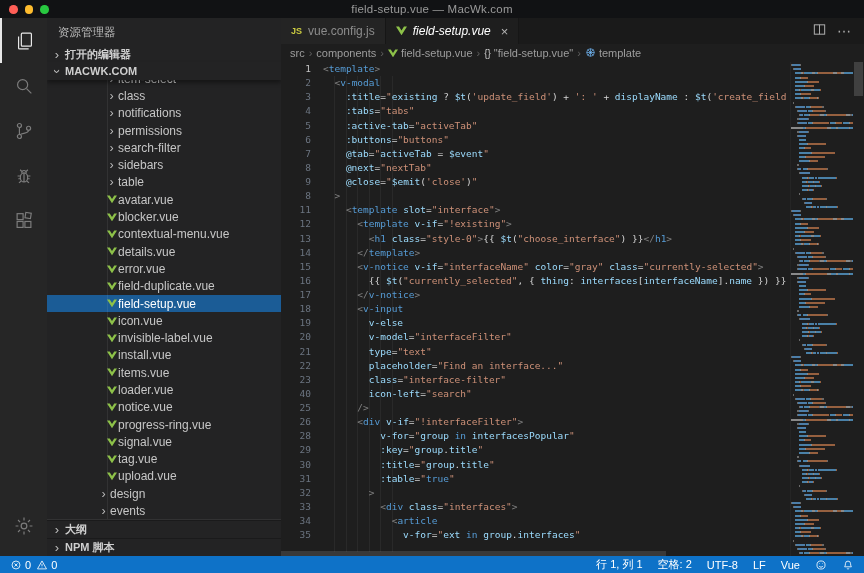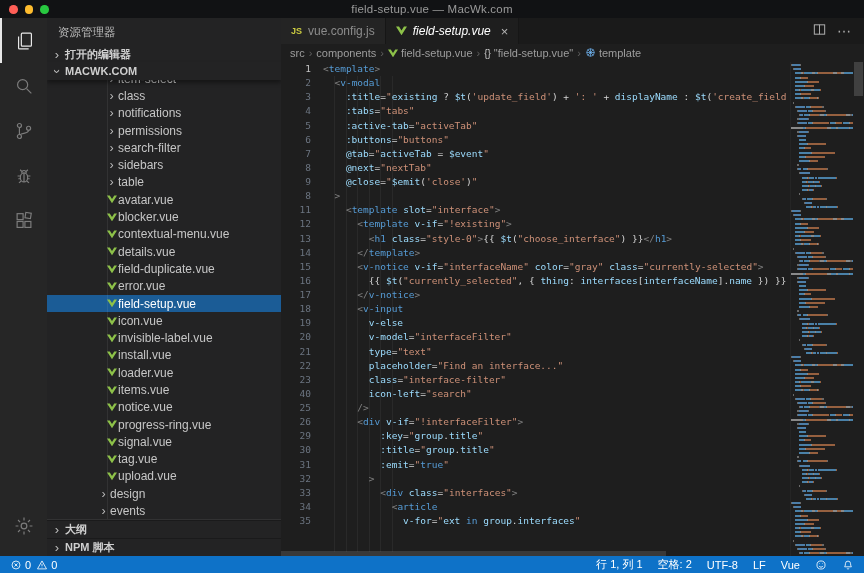--- a/index.html
+++ b/index.html
@@ -211,30 +211,30 @@
               </svg>
             </span>
             <span>details.vue</span>
           </div>
           <div class="trow" style="padding-left: 58px;">
             <span class="vico">
               <svg viewBox="0 0 12 10">
                 <path fill="#8dc149" fill-rule="evenodd" d="M0 .4h12L6 9.9 0 .4zm3.3 0L6 4.8 8.7.4H3.3z"></path>
               </svg>
             </span>
+            <span>error.vue</span>
+          </div>
+          <div class="trow" style="padding-left: 58px;">
+            <span class="vico">
+              <svg viewBox="0 0 12 10">
+                <path fill="#8dc149" fill-rule="evenodd" d="M0 .4h12L6 9.9 0 .4zm3.3 0L6 4.8 8.7.4H3.3z"></path>
+              </svg>
+            </span>
             <span>field-duplicate.vue</span>
           </div>
-          <div class="trow" style="padding-left: 58px;">
-            <span class="vico">
-              <svg viewBox="0 0 12 10">
-                <path fill="#8dc149" fill-rule="evenodd" d="M0 .4h12L6 9.9 0 .4zm3.3 0L6 4.8 8.7.4H3.3z"></path>
-              </svg>
-            </span>
-            <span>error.vue</span>
-          </div>
           <div class="trow sel" style="padding-left: 58px;">
             <span class="vico">
               <svg viewBox="0 0 12 10">
                 <path fill="#8dc149" fill-rule="evenodd" d="M0 .4h12L6 9.9 0 .4zm3.3 0L6 4.8 8.7.4H3.3z"></path>
               </svg>
             </span>
             <span>field-setup.vue</span>
           </div>
           <div class="trow" style="padding-left: 58px;">
             <span class="vico">
@@ -259,29 +259,29 @@
               </svg>
             </span>
             <span>install.vue</span>
           </div>
           <div class="trow" style="padding-left: 58px;">
             <span class="vico">
               <svg viewBox="0 0 12 10">
                 <path fill="#8dc149" fill-rule="evenodd" d="M0 .4h12L6 9.9 0 .4zm3.3 0L6 4.8 8.7.4H3.3z"></path>
               </svg>
             </span>
+            <span>items.vue</span>
+          </div>
+          <div class="trow" style="padding-left: 58px;">
+            <span class="vico">
+              <svg viewBox="0 0 12 10">
+                <path fill="#8dc149" fill-rule="evenodd" d="M0 .4h12L6 9.9 0 .4zm3.3 0L6 4.8 8.7.4H3.3z"></path>
+              </svg>
+            </span>
             <span>loader.vue</span>
-          </div>
-          <div class="trow" style="padding-left: 58px;">
-            <span class="vico">
-              <svg viewBox="0 0 12 10">
-                <path fill="#8dc149" fill-rule="evenodd" d="M0 .4h12L6 9.9 0 .4zm3.3 0L6 4.8 8.7.4H3.3z"></path>
-              </svg>
-            </span>
-            <span>items.vue</span>
           </div>
           <div class="trow" style="padding-left: 58px;">
             <span class="vico">
               <svg viewBox="0 0 12 10">
                 <path fill="#8dc149" fill-rule="evenodd" d="M0 .4h12L6 9.9 0 .4zm3.3 0L6 4.8 8.7.4H3.3z"></path>
               </svg>
             </span>
             <span>notice.vue</span>
           </div>
           <div class="trow" style="padding-left: 58px;">
@@ -418,23 +418,24 @@
             <div class="cl"><span class="ln">17</span><span class="ct"><span class="c-w">      </span><span class="c-p">&lt;/</span><span class="c-t">v-notice</span><span class="c-p">&gt;</span></span></div>
             <div class="cl"><span class="ln">18</span><span class="ct"><span class="c-w">      </span><span class="c-p">&lt;</span><span class="c-t">v-input</span></span></div>
             <div class="cl"><span class="ln">19</span><span class="ct"><span class="c-w">        </span><span class="c-a">v-else</span></span></div>
             <div class="cl"><span class="ln">20</span><span class="ct"><span class="c-w">        </span><span class="c-a">v-model</span><span class="c-w">=</span><span class="c-s">"interfaceFilter"</span></span></div>
             <div class="cl"><span class="ln">21</span><span class="ct"><span class="c-w">        </span><span class="c-a">type</span><span class="c-w">=</span><span class="c-s">"text"</span></span></div>
             <div class="cl"><span class="ln">22</span><span class="ct"><span class="c-w">        </span><span class="c-a">placeholder</span><span class="c-w">=</span><span class="c-s">"Find an interface..."</span></span></div>
             <div class="cl"><span class="ln">23</span><span class="ct"><span class="c-w">        </span><span class="c-a">class</span><span class="c-w">=</span><span class="c-s">"interface-filter"</span></span></div>
             <div class="cl"><span class="ln">40</span><span class="ct"><span class="c-w">        </span><span class="c-a">icon-left</span><span class="c-w">=</span><span class="c-s">"search"</span></span></div>
             <div class="cl"><span class="ln">25</span><span class="ct"><span class="c-w">      </span><span class="c-p">/&gt;</span></span></div>
             <div class="cl"><span class="ln">26</span><span class="ct"><span class="c-w">      </span><span class="c-p">&lt;</span><span class="c-t">div</span><span class="c-w"> </span><span class="c-a">v-if</span><span class="c-w">=</span><span class="c-s">"!interfaceFilter"</span><span class="c-p">&gt;</span></span></div>
+            <div class="cl"><span class="ln">28</span><span class="ct"><span class="c-w">          </span><span class="c-a">v-for</span><span class="c-w">=</span><span class="c-s">"</span><span class="c-a">group</span><span class="c-w"> </span><span class="c-k">in</span><span class="c-w"> </span><span class="c-a">interfacesPopular</span><span class="c-s">"</span></span></div>
             <div class="cl"><span class="ln">29</span><span class="ct"><span class="c-w">          </span><span class="c-a">:key</span><span class="c-w">=</span><span class="c-s">"</span><span class="c-a">group</span><span class="c-w">.</span><span class="c-a">title</span><span class="c-s">"</span></span></div>
             <div class="cl"><span class="ln">30</span><span class="ct"><span class="c-w">          </span><span class="c-a">:title</span><span class="c-w">=</span><span class="c-s">"</span><span class="c-a">group</span><span class="c-w">.</span><span class="c-a">title</span><span class="c-s">"</span></span></div>
-            <div class="cl"><span class="ln">31</span><span class="ct"><span class="c-w">          </span><span class="c-a">:emit</span><span class="c-w">=</span><span class="c-s">"</span><span class="c-k">true</span><span class="c-s">"</span></span></div>
+            <div class="cl"><span class="ln">31</span><span class="ct"><span class="c-w">          </span><span class="c-a">:table</span><span class="c-w">=</span><span class="c-s">"</span><span class="c-k">true</span><span class="c-s">"</span></span></div>
             <div class="cl"><span class="ln">32</span><span class="ct"><span class="c-w">        </span><span class="c-p">&gt;</span></span></div>
             <div class="cl"><span class="ln">33</span><span class="ct"><span class="c-w">          </span><span class="c-p">&lt;</span><span class="c-t">div</span><span class="c-w"> </span><span class="c-a">class</span><span class="c-w">=</span><span class="c-s">"interfaces"</span><span class="c-p">&gt;</span></span></div>
             <div class="cl"><span class="ln">34</span><span class="ct"><span class="c-w">            </span><span class="c-p">&lt;</span><span class="c-t">article</span></span></div>
             <div class="cl"><span class="ln">35</span><span class="ct"><span class="c-w">              </span><span class="c-a">v-for</span><span class="c-w">=</span><span class="c-s">"</span><span class="c-a">ext</span><span class="c-w"> </span><span class="c-k">in</span><span class="c-w"> </span><span class="c-a">group</span><span class="c-w">.</span><span class="c-a">interfaces</span><span class="c-s">"</span></span></div>
           </div>
         <div class="minimap" id="minimap">
             <div class="mline">
               <span style="width: 1.05px; background: rgb(106, 106, 106);"></span>
               <span style="width: 8.4px; background: rgb(77, 126, 168);"></span>
               <span style="width: 1.05px; background: rgb(106, 106, 106);"></span>

